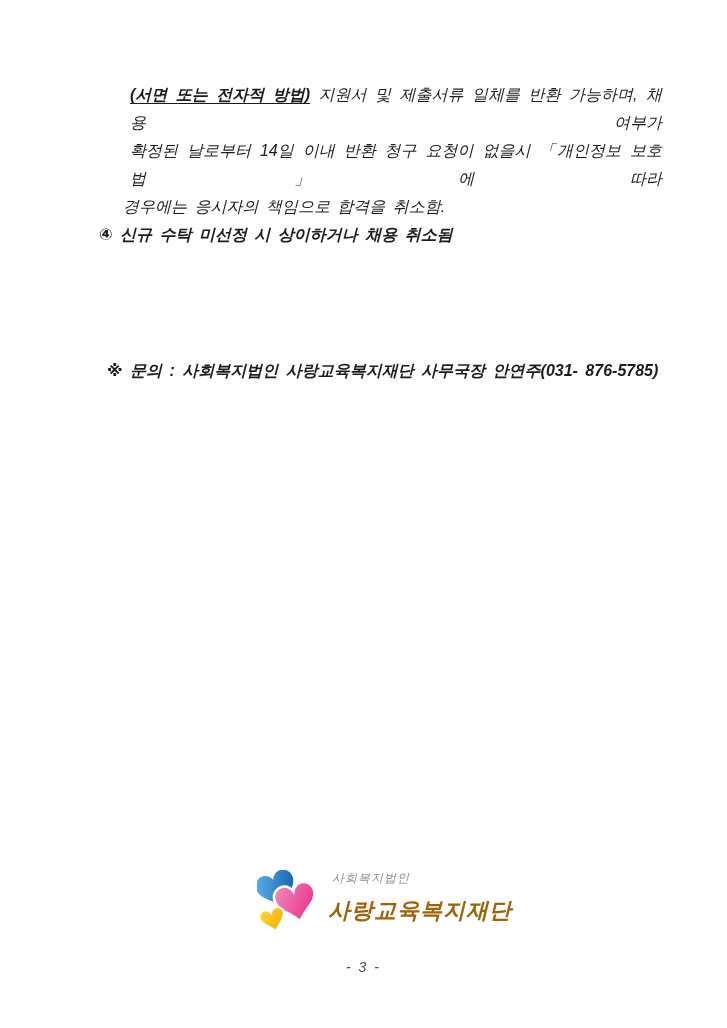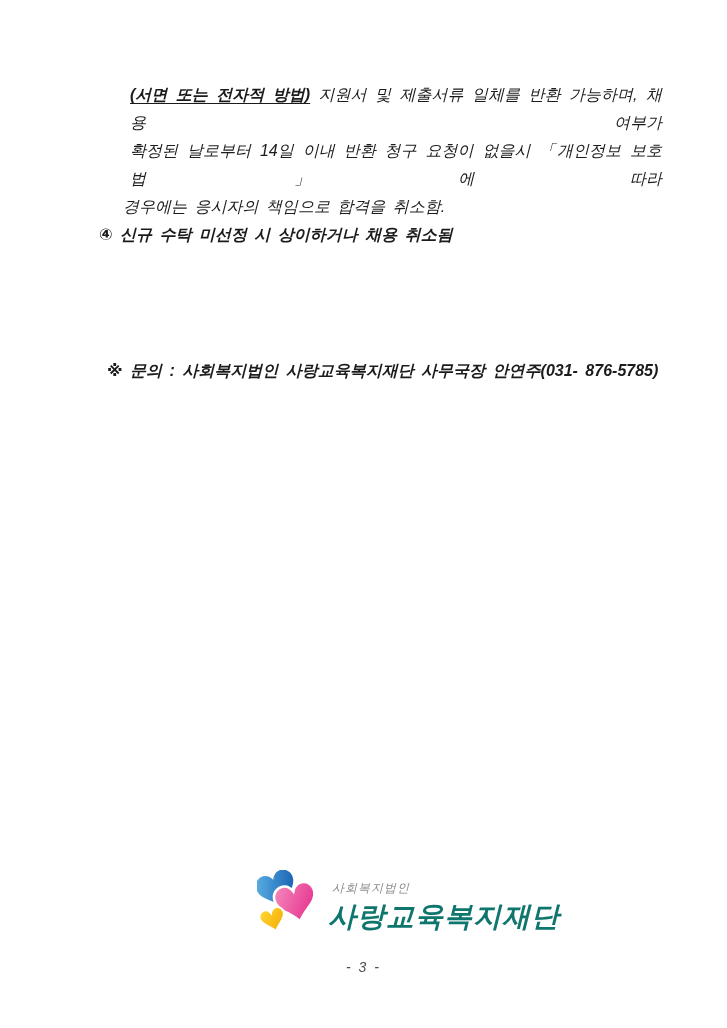--- a/index.html
+++ b/index.html
@@ -18,25 +18,25 @@
   .ln { min-height:28px; }
   .indent1 { padding-left:31px; }
   .indent2 { padding-left:24px; }
   .just { text-align:justify; text-align-last:justify; }
   .lead { font-weight:bold; text-decoration:underline; text-underline-offset:3px; }
   .bold { font-weight:bold; }
   .contact {
     position:absolute; left:99px; top:357px; width:563px;
     font-size:16px; line-height:28px; font-weight:bold; word-spacing:3px;margin-left:8px;
   }
-  .logo { position:absolute; left:257px; top:870px; display:flex; align-items:flex-end; }
+  .logo { position:absolute; left:257px; top:870px; display:flex; align-items:flex-start; }
   .logo svg { display:block; }
   .logo-text { margin-left:7px; color:#7a7a7a; }
   .logo-small { font-size:12px; letter-spacing:1px; padding-left:4px; color:#8a8a8a; }
-  .logo-big { font-size:28px; font-weight:bold; letter-spacing:1px; margin-top:1px; color:#0f766e; }
+  .logo-big { font-size:22px; font-weight:bold; letter-spacing:1px; margin-top:9px; color:#a16207; }
   .pageno {
     position:absolute; left:0; right:0; top:959px; text-align:center;
     font-size:14px; color:#4c4c4c; letter-spacing:2px;
   }
 </style>
 </head>
 <body>
 
 <div class="page">
 

